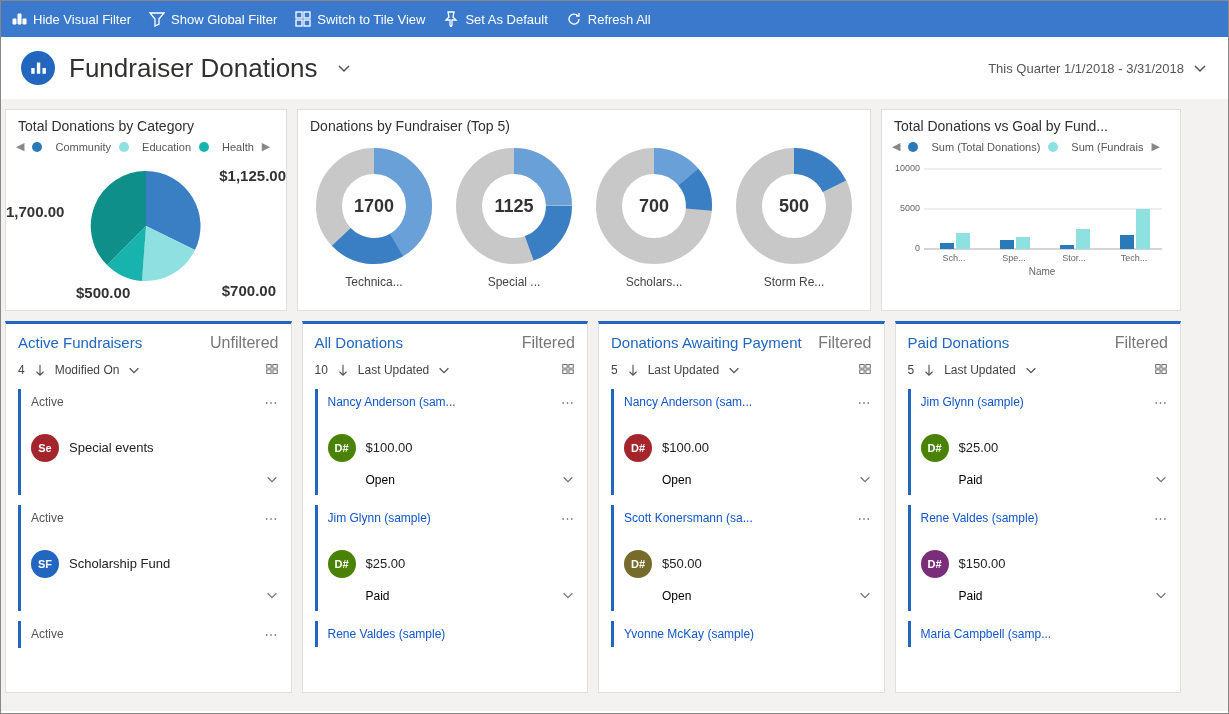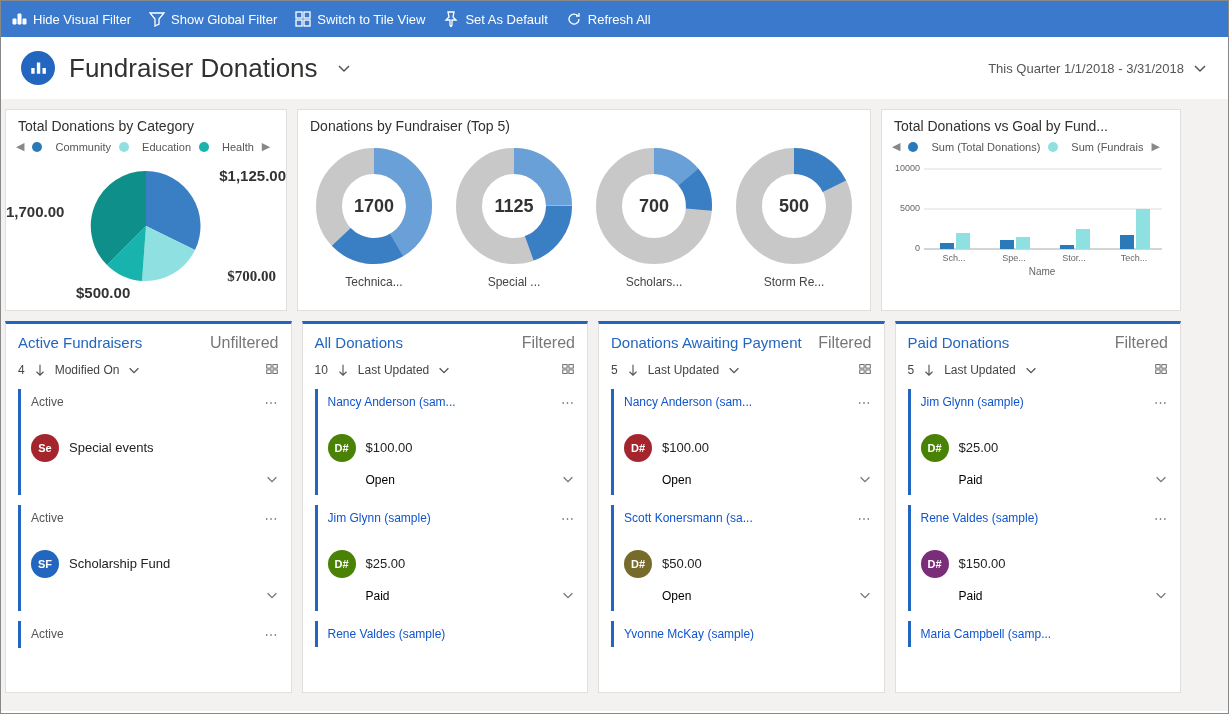--- a/index.html
+++ b/index.html
@@ -213,21 +213,21 @@
     <div class="pie-wrap">
       <svg width="160" height="130" viewBox="0 0 160 130">
         <g transform="translate(80,65)">
           <path d="M0 0 L0 -55 A55 55 0 0 1 49 24 Z" fill="#3a7fc4"></path>
           <path d="M0 0 L49 24 A55 55 0 0 1 -4 55 Z" fill="#8fe0e0"></path>
           <path d="M0 0 L-4 55 A55 55 0 0 1 -39 39 Z" fill="#18b3ad"></path>
           <path d="M0 0 L-39 39 A55 55 0 0 1 0 -55 Z" fill="#0f8f8a"></path>
         </g>
       </svg>
       <span class="pie-label" style="top:12px; right:0px;">$1,125.00</span>
-      <span class="pie-label" style="bottom:16px; right:10px;font-family:Liberation Serif, serif;">$700.00</span>
+      <span class="pie-label" style="bottom:2px; right:10px;">$700.00</span>
       <span class="pie-label" style="bottom:0px; left:70px;">$500.00</span>
       <span class="pie-label" style="top:48px; left:0px;">1,700.00</span>
     </div>
   </div>
 
   <div class="card">
     <div class="card-title">Donations by Fundraiser (Top 5)</div>
     <div class="donut-row">
 
       <div class="donut-cell">

